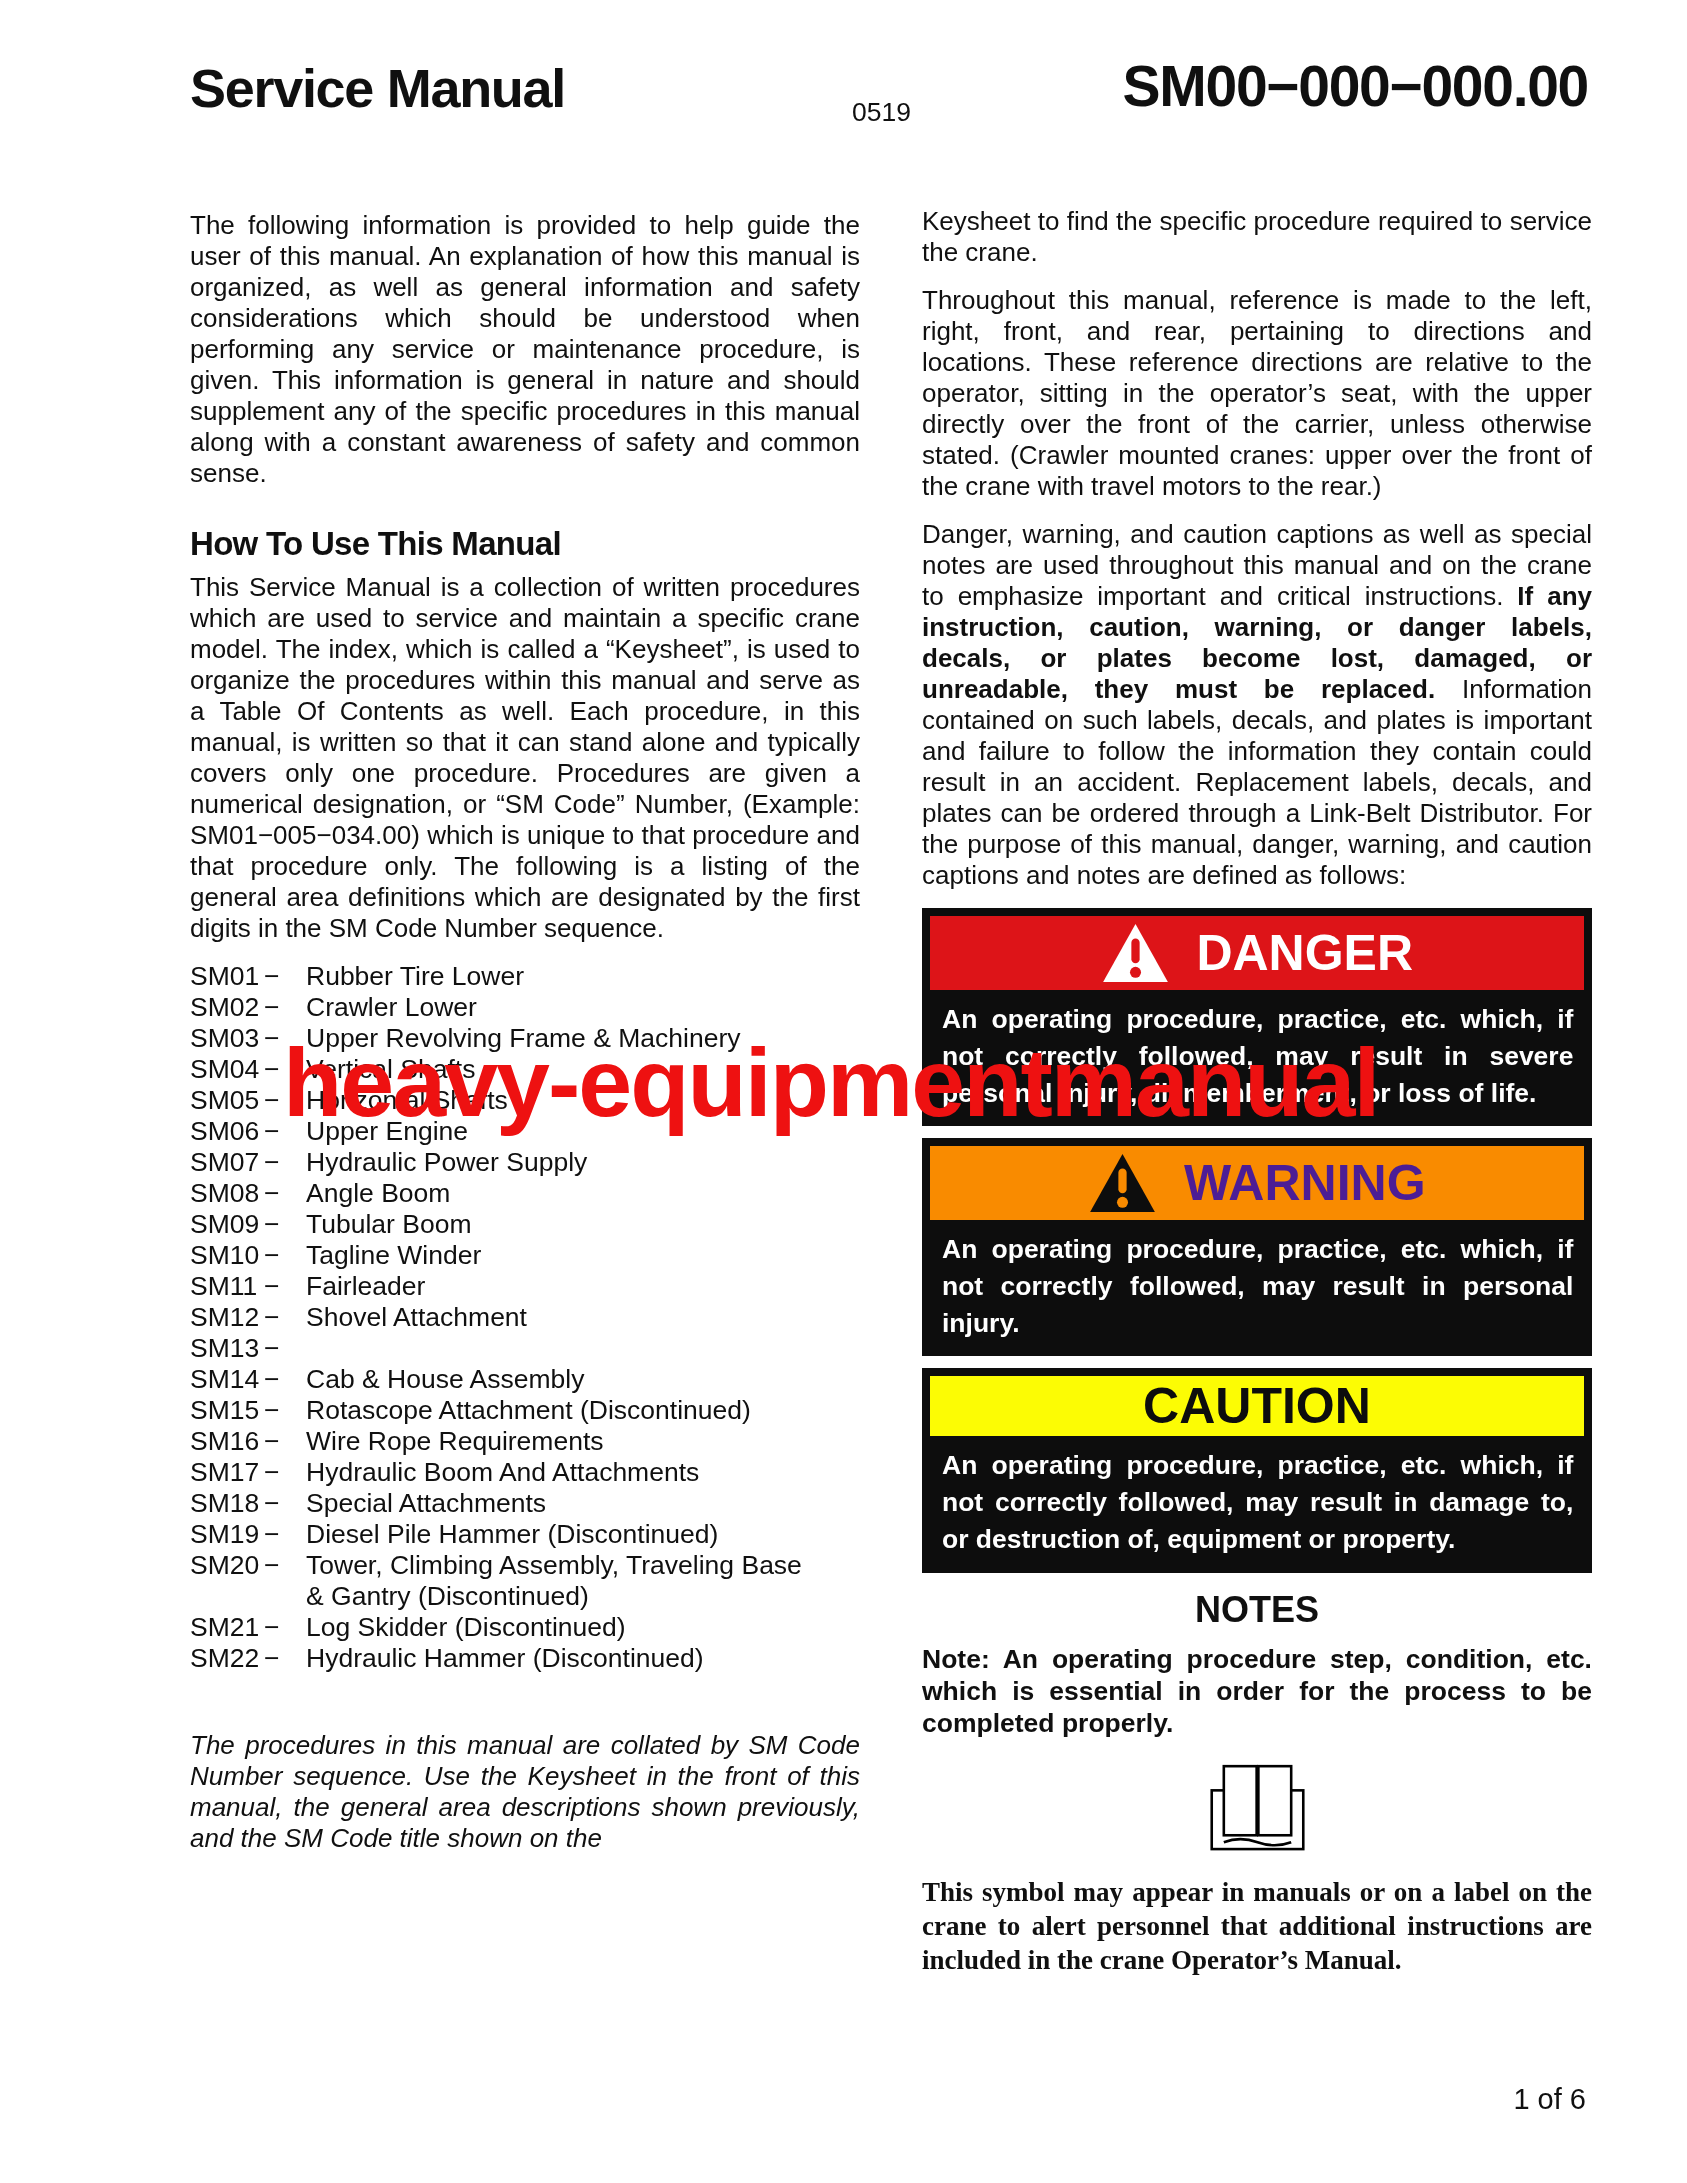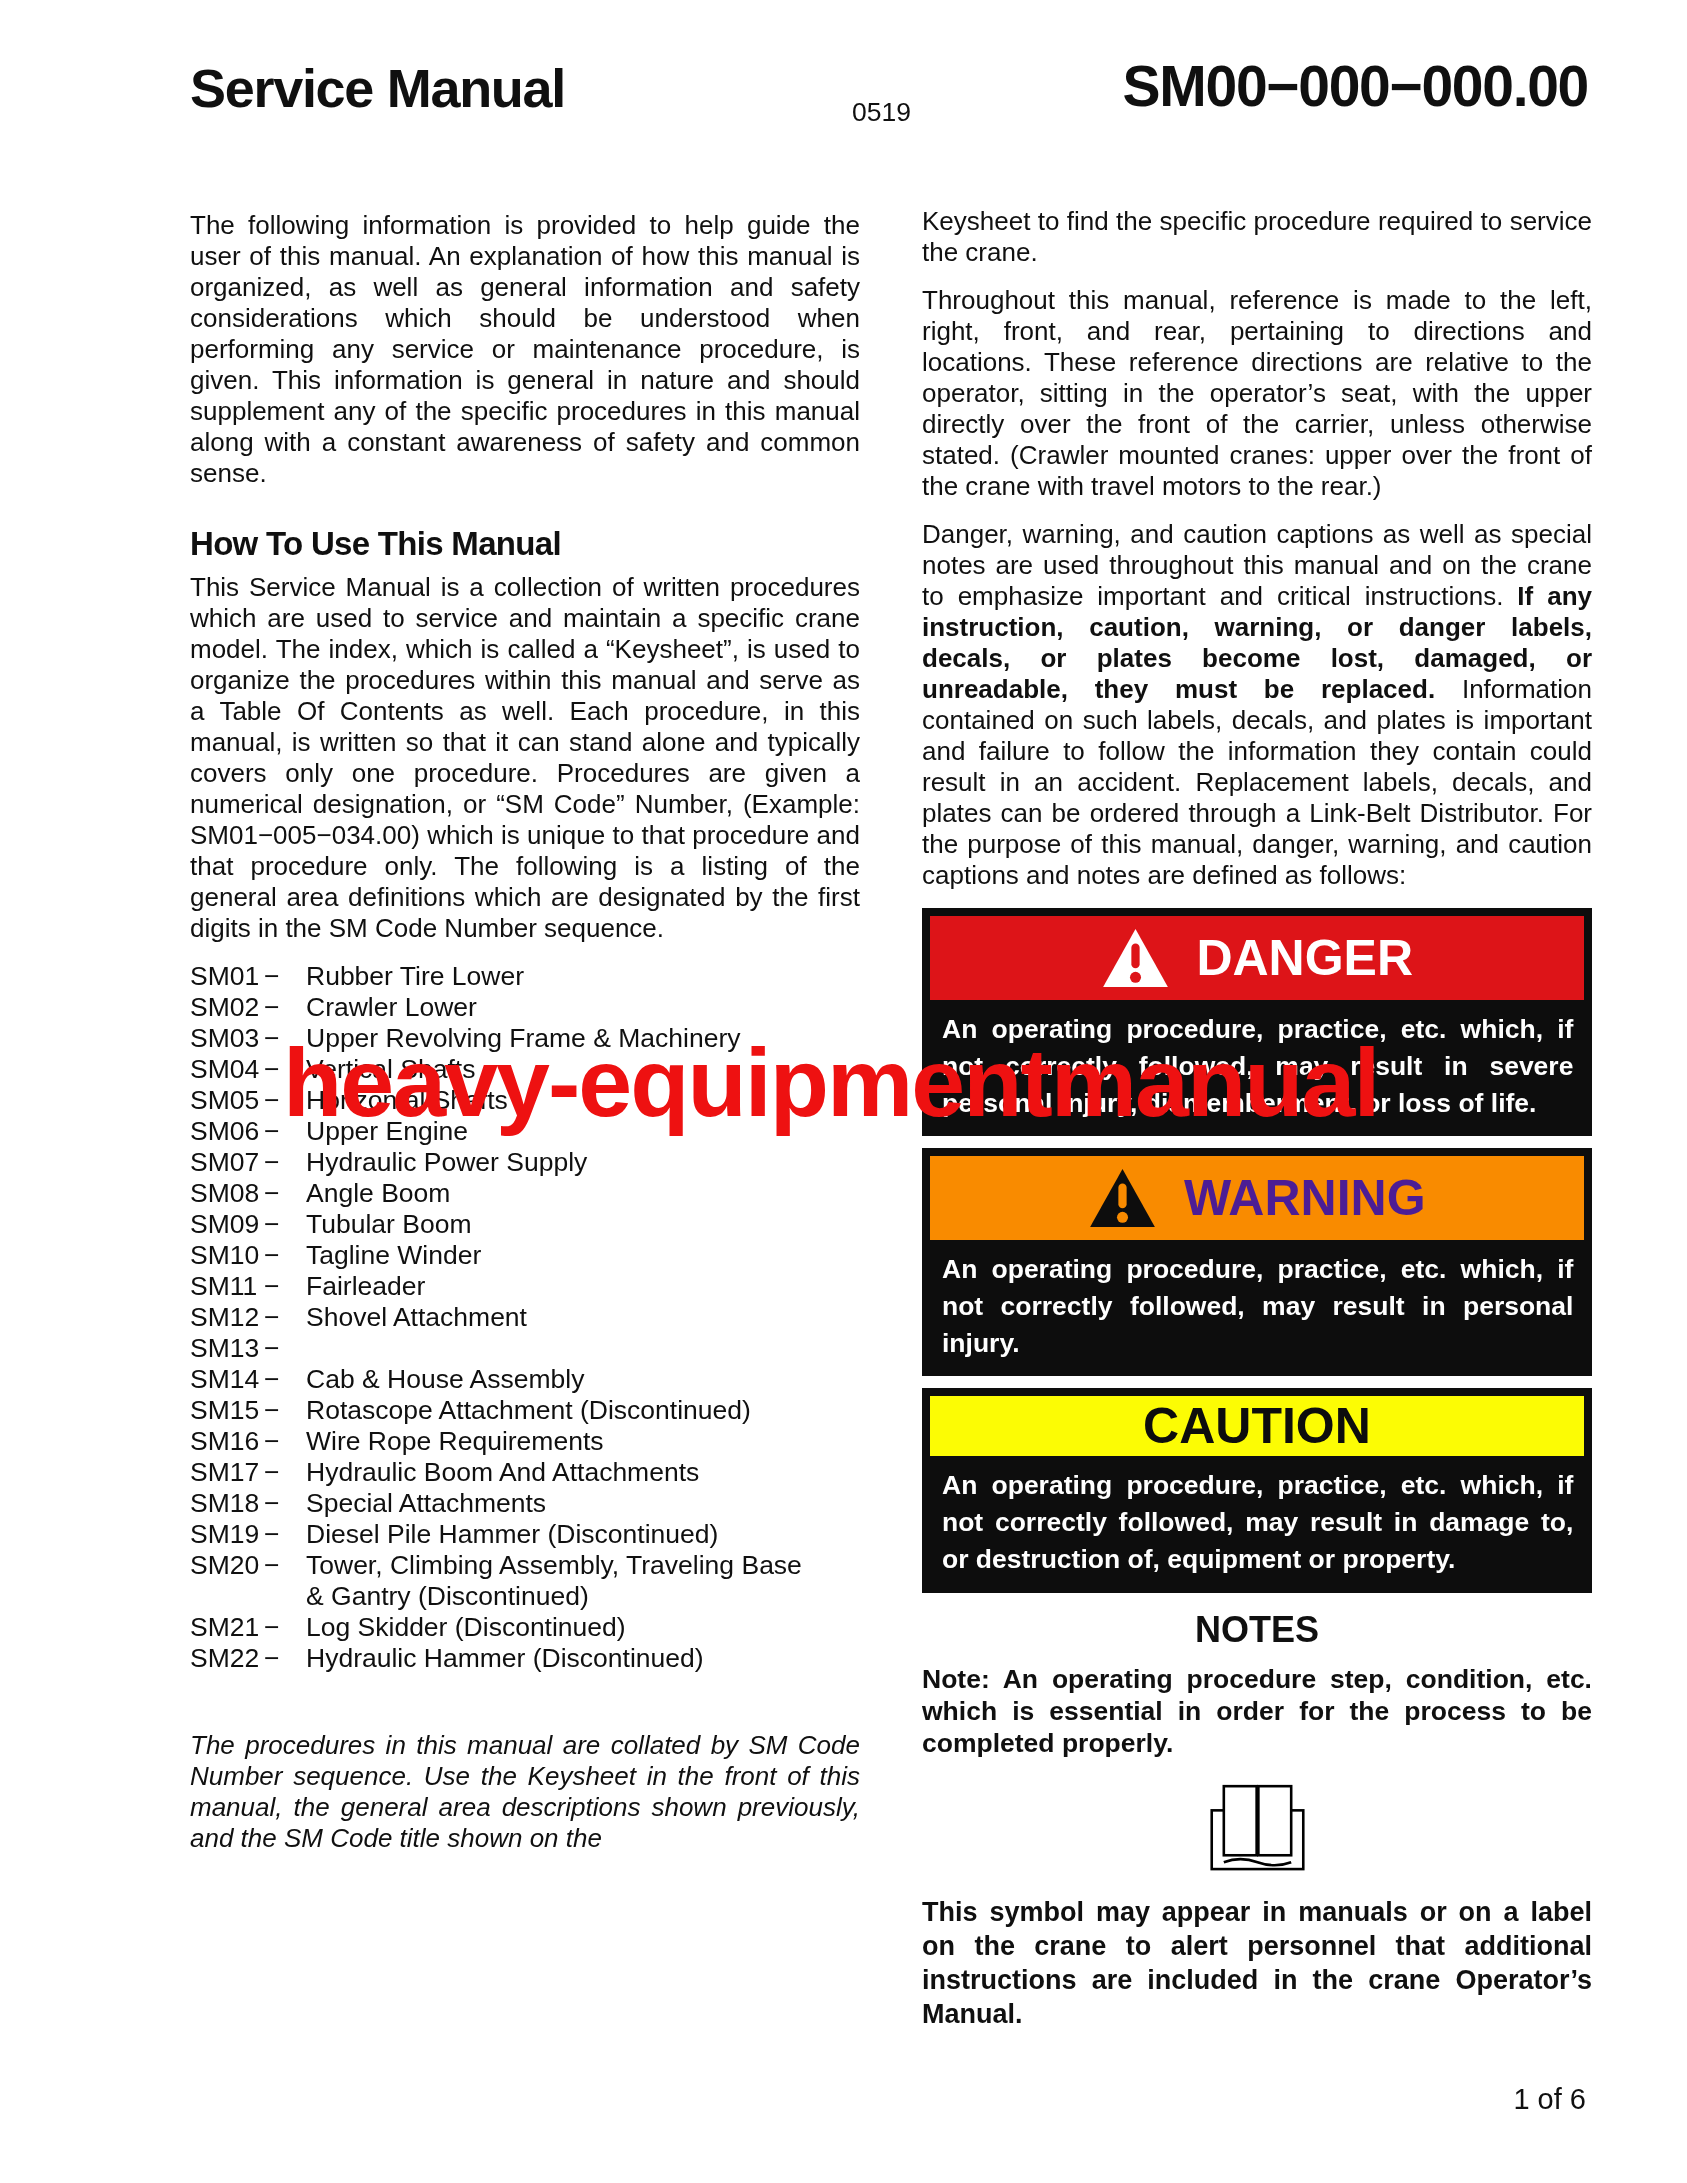--- a/index.html
+++ b/index.html
@@ -28,39 +28,39 @@
   .col-left h3{font-size:30px;font-weight:bold;letter-spacing:-0.7px;margin:4px 0 6.6px 0;}
 
   .sm-item{display:flex;font-size:26.5px;line-height:31px;}
   .sm-code{flex:0 0 74px;}
   .sm-dash{flex:0 0 42px;}
   .sm-desc{white-space:pre-line;}
   .closing{margin-top:56px;margin-bottom:0;font-style:italic;}
 
   
   .alert{background:#0d0d0d;padding:8px 8px 0 8px;margin:0 0 12px 0;}
-  .band{height:84px;display:flex;align-items:center;justify-content:center;gap:26.5px;}
+  .band{height:74px;display:flex;align-items:center;justify-content:center;gap:26.5px;}
   .band .tri{width:69px;height:62px;flex:0 0 auto;}
   .band .label{font-size:50px;font-weight:bold;}
   .danger .band{background:#dd1418;}
   .danger .band .label{color:#ffffff;}
   .warning .band{background:#f98b00;}
   .warning .band .label{color:#4c1d95;}
   .caution .band{background:#fcfc04;height:60px;}
   .caution .band .label{color:#0d0d0d;}
   .abody{
     color:#ffffff;font-weight:bold;font-size:26.5px;line-height:37px;
     text-align:justify;padding:10.6px 10.6px 14.6px 12px;
   }
 
   .notes-h{text-align:center;font-size:36px;font-weight:bold;margin:16px 0 12px 0;}
   .note-p{font-weight:bold;font-size:26.5px;line-height:32px;text-align:justify;margin:0 0 17px 0;}
   .book-wrap{text-align:center;margin:22.5px 0 17px 0;}
   .book-wrap svg{width:119px;height:95px;}
-  .symbol-p{font-weight:bold;font-size:27px;line-height:34px;text-align:justify;margin:0;}
+  .symbol-p{font-weight:bold;font-size:27px;line-height:34px;text-align:justify;margin:0;font-family:Liberation Serif, serif;}
 
   
   .watermark{
     position:absolute;left:283px;top:1027px;z-index:5;
     font-size:97px;font-weight:bold;letter-spacing:-2px;white-space:nowrap;
     color:#ee1111;
   }
   .footer-page{position:absolute;right:101px;top:2083px;font-size:29px;}
 </style>
 </head>

